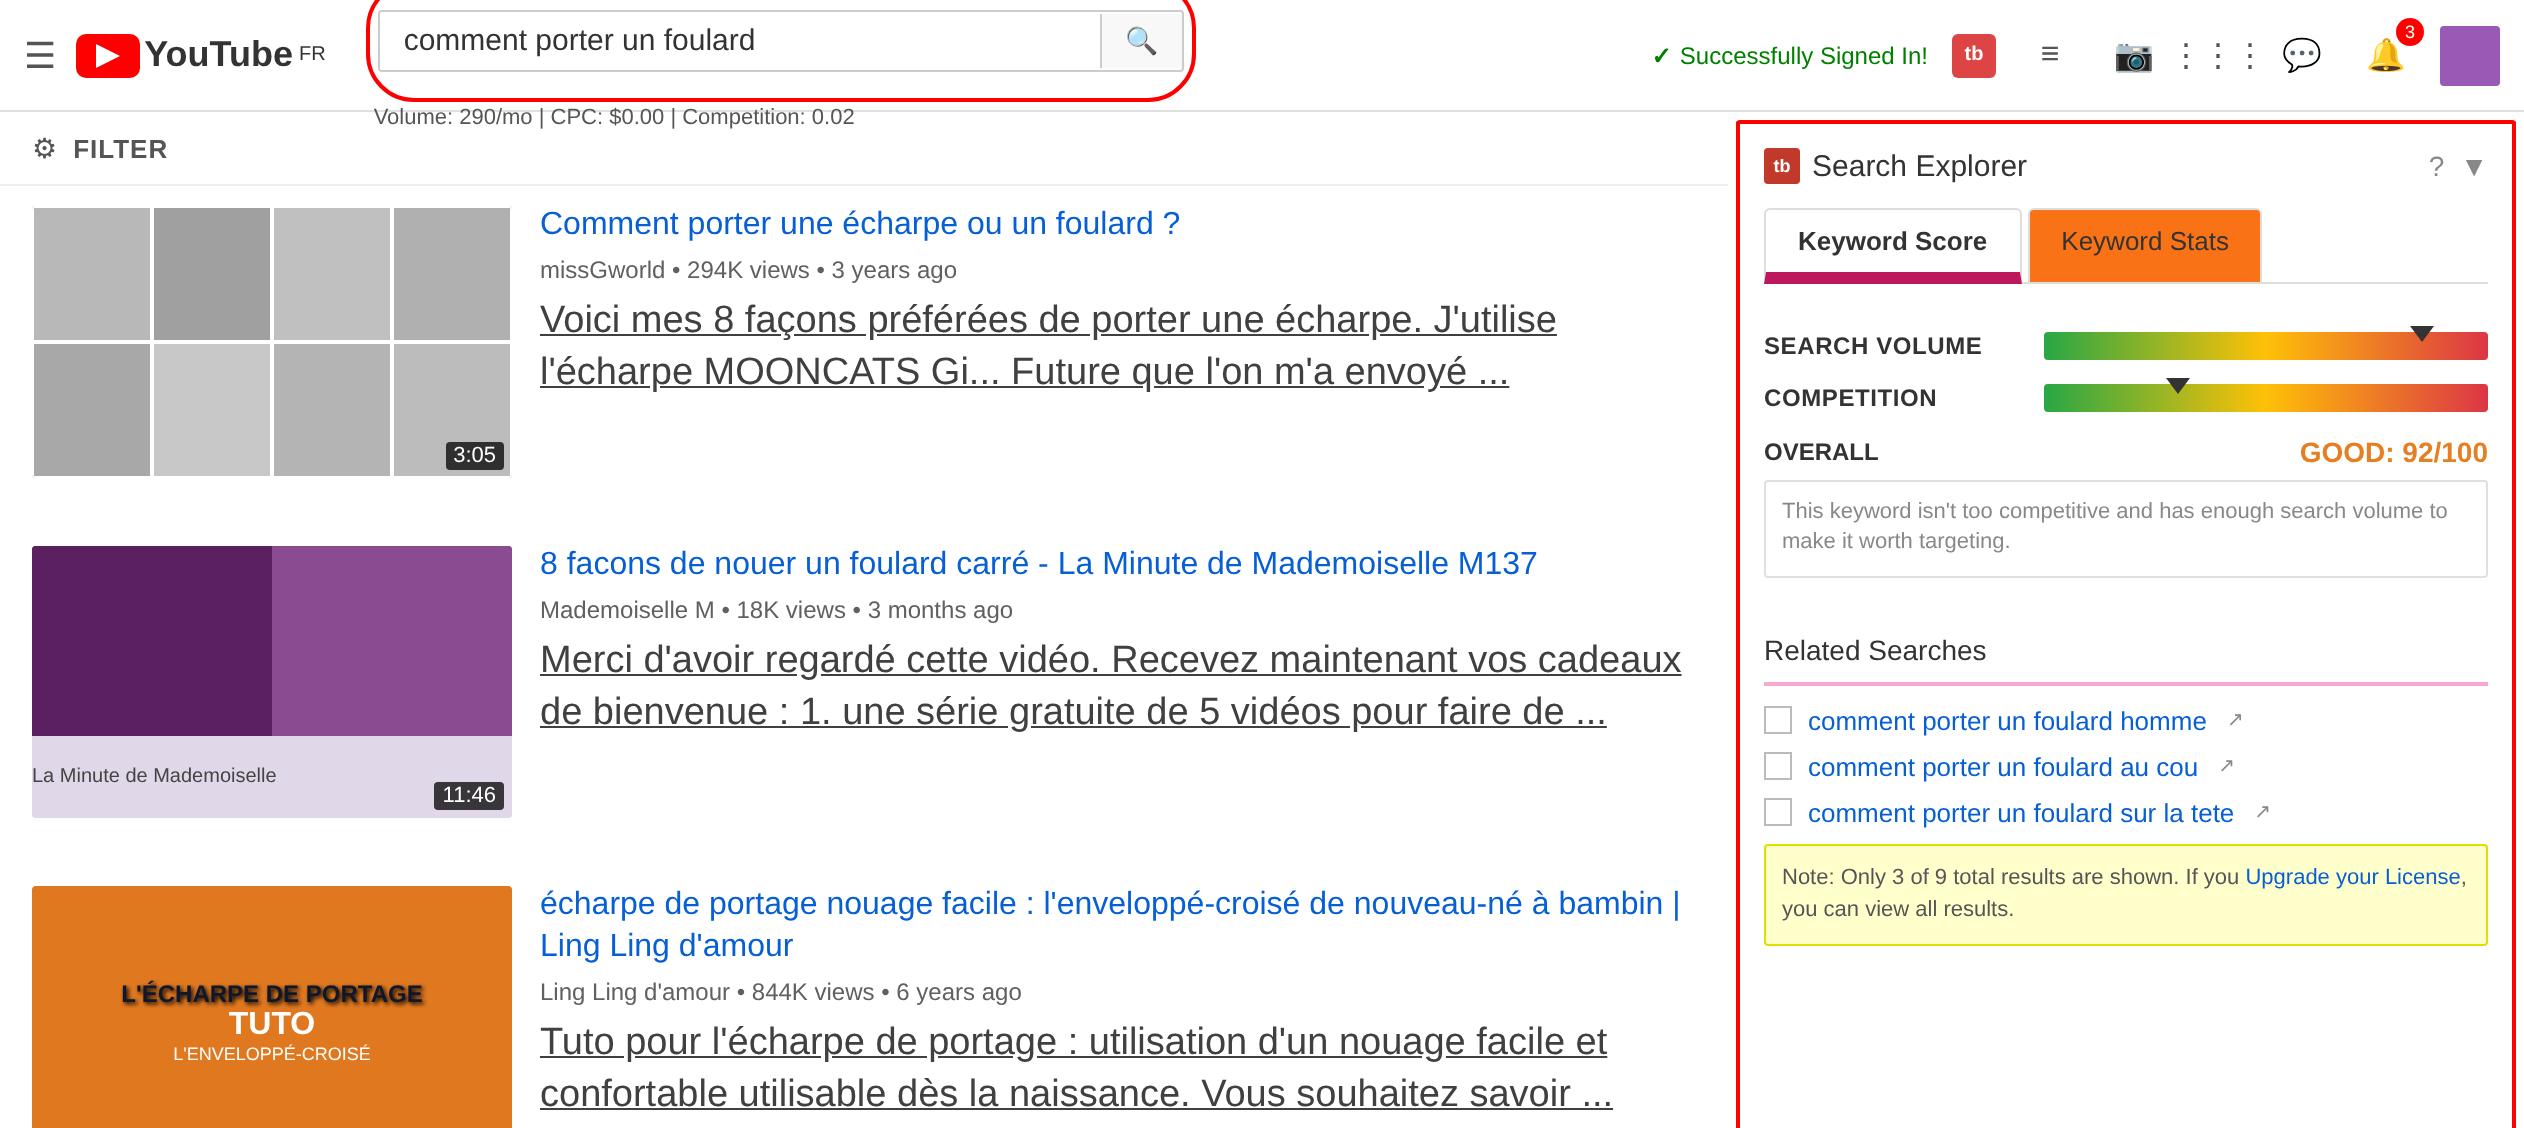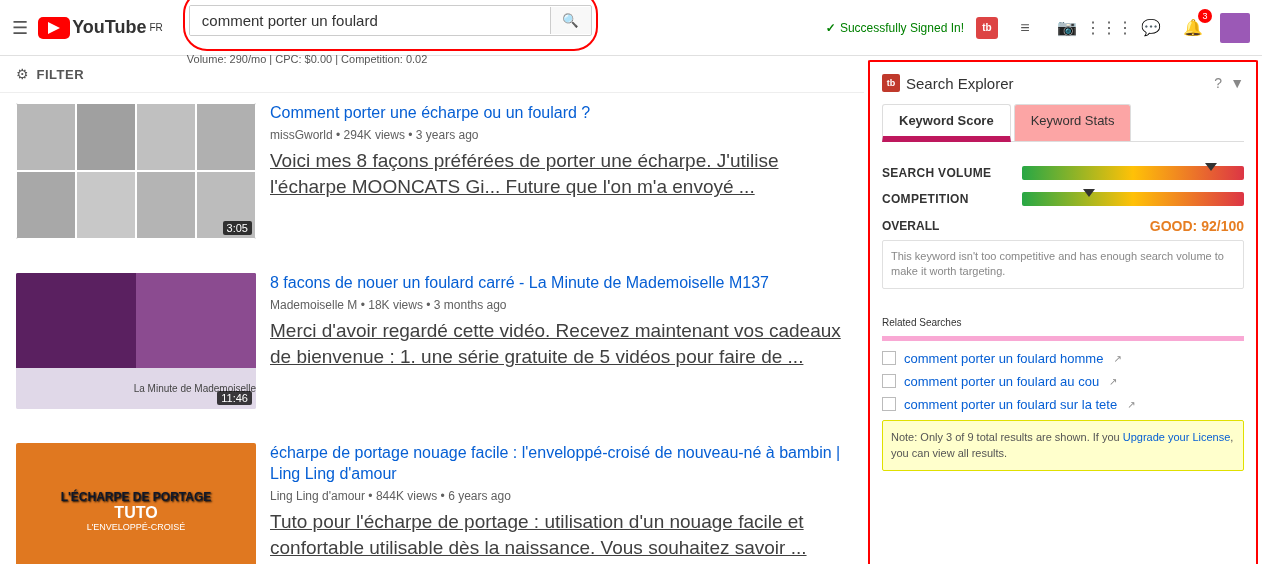--- a/index.html
+++ b/index.html
@@ -89,40 +89,40 @@
     .panel-header { display: flex; align-items: center; justify-content: space-between; margin-bottom: 12px; }
     .panel-logo { display: flex; align-items: center; gap: 6px; }
     .panel-logo-icon { width: 18px; height: 18px; background: #c0392b; border-radius: 2px; display: flex; align-items: center; justify-content: center; color: white; font-size: 9px; font-weight: bold; }
     .panel-title { font-size: 15px; color: #333; font-weight: normal; }
     .panel-actions { display: flex; gap: 8px; align-items: center; }
     .panel-action-btn { color: #888; cursor: pointer; font-size: 14px; }
 
     .tabs { display: flex; gap: 0; margin-bottom: 14px; border-bottom: 1px solid #ddd; }
     .tab {
       padding: 8px 16px; cursor: pointer; font-size: 13px; color: #333;
-      border: 1px solid #ddd; border-bottom: none; background: #fca5a5;
+      border: 1px solid #ddd; border-bottom: none; background: #f97316;
       border-radius: 3px 3px 0 0; margin-right: 3px;
     }
     .tab.active { background: #fff; border-bottom: 6px solid #be185d; margin-bottom: -1px; font-weight: bold; }
 
     .score-section { background: #fff; padding: 10px 0; }
     .score-row { display: flex; align-items: center; margin-bottom: 12px; }
     .score-label { width: 140px; font-size: 12px; font-weight: bold; color: #333; letter-spacing: 0.3px; }
     .score-bar-wrapper { flex: 1; display: flex; align-items: center; gap: 6px; }
     .score-bar-bg { flex: 1; height: 14px; background: linear-gradient(to right, #28a745, #ffc107, #dc3545); border-radius: 2px; position: relative; }
     .score-marker { position: absolute; top: -3px; width: 0; height: 0; border-left: 6px solid transparent; border-right: 6px solid transparent; border-top: 8px solid #333; transform: translateX(-50%); }
 
     .overall-row { display: flex; align-items: center; margin-bottom: 6px; margin-top: 6px; }
     .overall-label { width: 140px; font-size: 12px; font-weight: bold; color: #333; }
     .overall-value { color: #e67e22; font-size: 14px; font-weight: bold; margin-left: auto; }
 
     .overall-desc { font-size: 11px; color: #888; line-height: 1.4; margin-bottom: 10px; border: 1px solid #e0e0e0; padding: 8px; border-radius: 2px; }
 
     
-    .related-header { font-size: 10px; color: #333; padding: 8px 0; border-bottom: 5px solid #f9a8d4; margin-bottom: 10px; }
+    .related-header { font-size: 14px; color: #333; padding: 8px 0; border-bottom: 2px solid #f9a8d4; margin-bottom: 10px; }
     .related-item { display: flex; align-items: center; gap: 8px; margin-bottom: 8px; }
     .related-cb { width: 14px; height: 14px; border: 1px solid #bbb; background: #fff; flex-shrink: 0; }
     .related-link { color: #065fd4; font-size: 13px; cursor: pointer; }
     .ext-icon { font-size: 10px; color: #888; margin-left: 2px; }
 
     .note-box { background: #ffffcc; border: 1px solid #e0e000; padding: 8px; font-size: 11px; color: #555; line-height: 1.5; border-radius: 2px; margin-top: 8px; }
     .note-box a { color: #065fd4; cursor: pointer; }
 
     .main-wrapper { display: flex; width: 100%; }
   </style>
@@ -196,21 +196,21 @@
           <div class="video-desc">Voici mes 8 façons préférées de porter une écharpe. J'utilise l'écharpe MOONCATS Gi... Future que l'on m'a envoyé ...</div>
         </div>
       </div>
 
       <div class="video-item">
         <div class="thumbnail" style="background:#e8e0f0; display:flex; flex-direction:column; justify-content:center; align-items:center;">
           <div style="width:100%; height:70%; background:#7b3b80; display:flex; align-items:center; justify-content:center; color:white; font-size:11px; overflow:hidden; position:relative;">
             <div style="width:50%; height:100%; background:#5a2060; float:left;"></div>
             <div style="width:50%; height:100%; background:#8b4b90; float:right;"></div>
           </div>
-          <div style="width:100%; height:30%; background:#e0d8e8; display:flex; align-items:center; justify-content:flex-end;">
+          <div style="width:100%; height:30%; background:#e0d8e8; display:flex; align-items:center; justify-content:flex-start;">
             <span style="font-size:10px; color:#444;">La Minute de Mademoiselle</span>
           </div>
           <span class="thumb-duration">11:46</span>
         </div>
         <div class="video-info">
           <div class="video-title">8 facons de nouer un foulard carré - La Minute de Mademoiselle M137</div>
           <div class="video-meta">
             <span>Mademoiselle M</span> • <span>18K views</span> • <span>3 months ago</span>
           </div>
           <div class="video-desc">Merci d'avoir regardé cette vidéo. Recevez maintenant vos cadeaux de bienvenue : 1. une série gratuite de 5 vidéos pour faire de ...</div>

